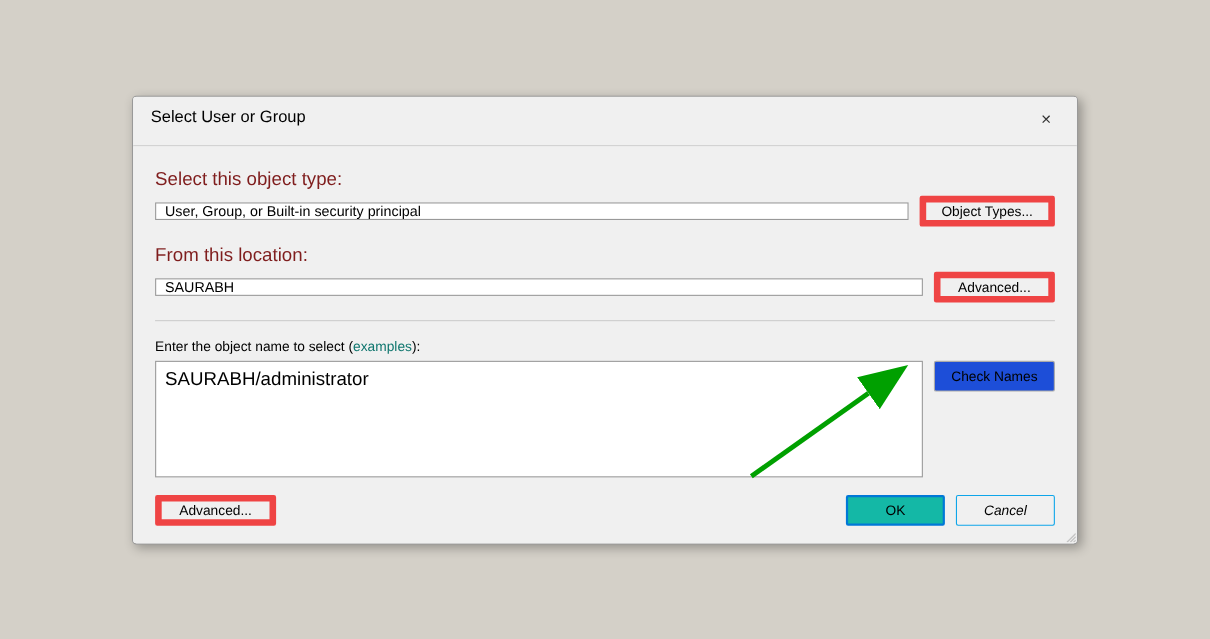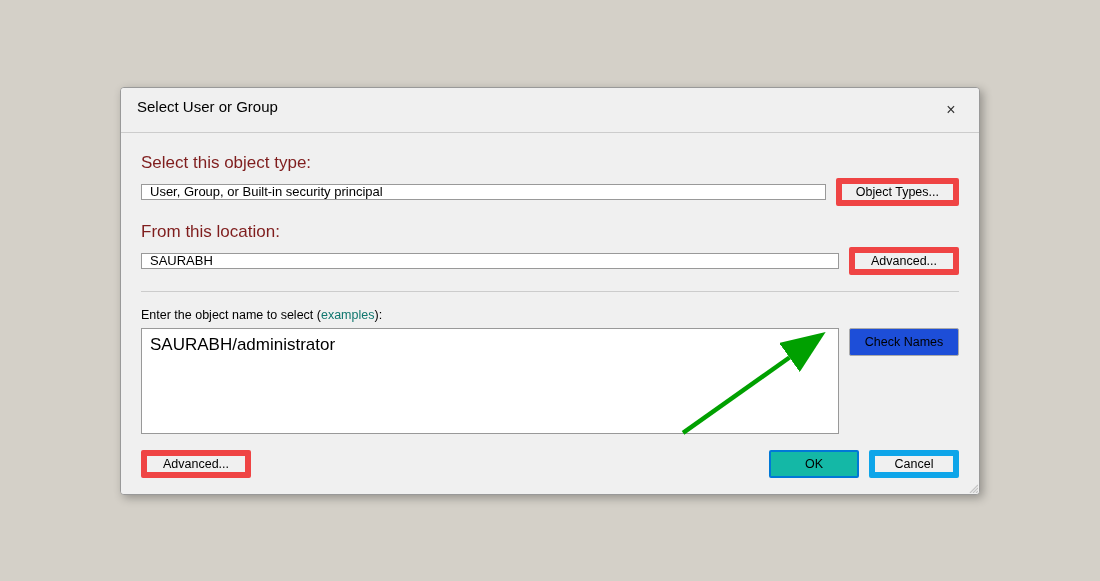--- a/index.html
+++ b/index.html
@@ -175,26 +175,27 @@
       font-size: 12.5px;
       cursor: pointer;
       white-space: nowrap;
       border-radius: 2px;
     }
 
     .cancel-btn {
       height: 28px;
       min-width: 90px;
       background: #f0f0f0;
-      border: 6px solid #0ea5e9;
+      border: 1px solid #0ea5e9;
       padding: 0 14px;
       font-size: 12.5px;
       cursor: pointer;
       white-space: nowrap;
       border-radius: 2px;
+      font-style: italic;
     }
 
     .arrow-svg {
       position: absolute;
       top: 0;
       left: 0;
       width: 100%;
       height: 100%;
       pointer-events: none;
     }

